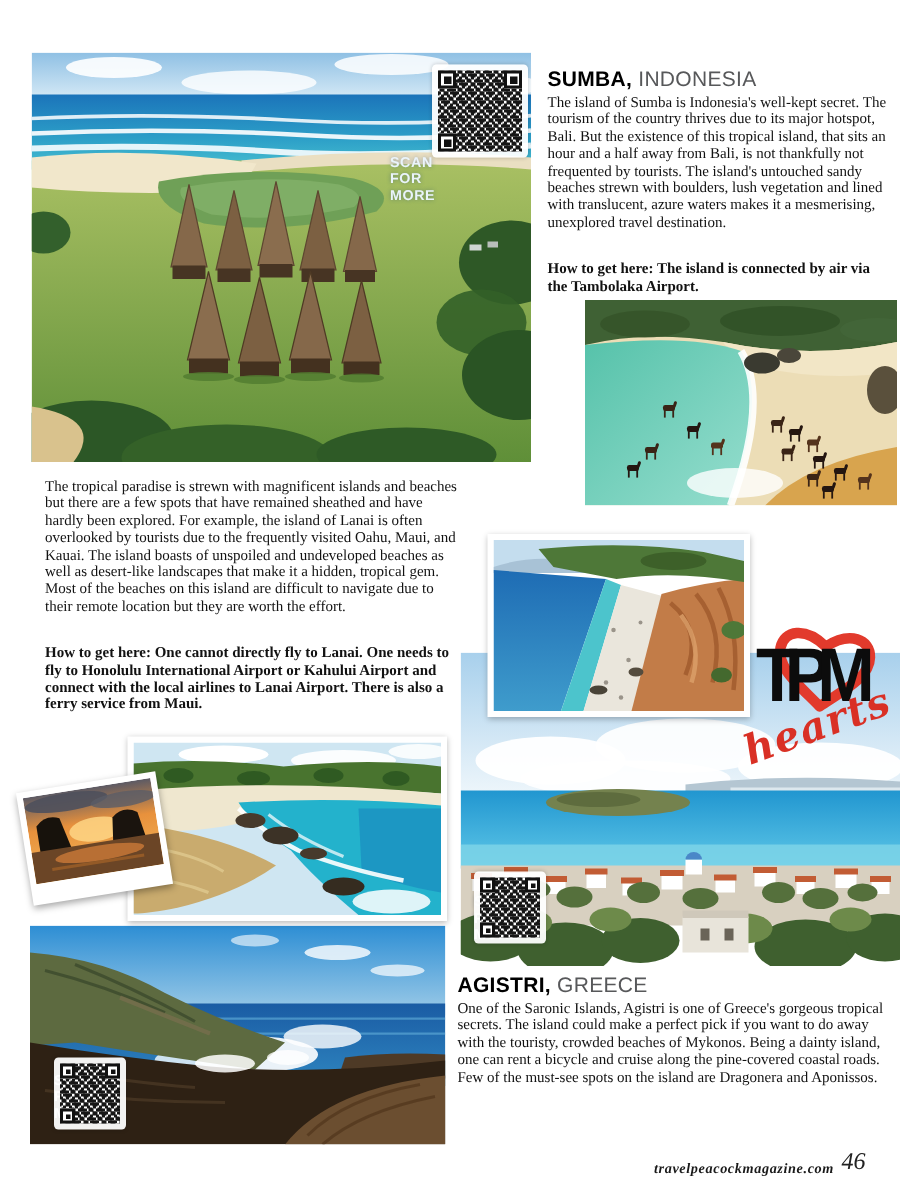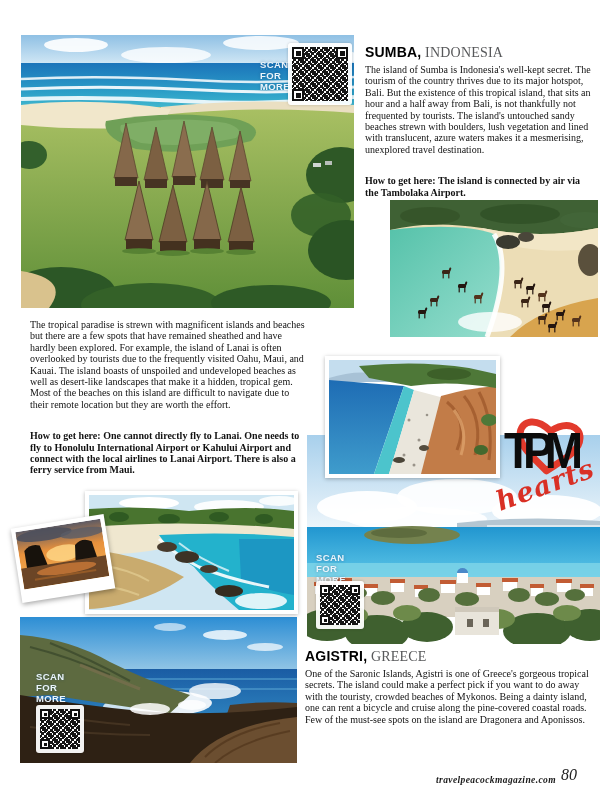--- a/index.html
+++ b/index.html
@@ -4,27 +4,27 @@
 <style>
   html,body{margin:0;padding:0;background:#fff;}
   .page{position:relative;width:600px;height:800px;background:#fff;overflow:hidden;
         font-family:"Liberation Serif",serif;}
   .photo{position:absolute;overflow:hidden;}
   .photo svg{display:block;}
   .framed{background:#fff;padding:4px;box-shadow:0 1px 4px rgba(0,0,0,.28);}
   
   .article{position:absolute;}
   .article h2{margin:0 0 3px;font:700 14px/16px "Liberation Sans",sans-serif;letter-spacing:.2px;color:#000;}
-  .article h2 .light{font-weight:400;color:#57585a;font-family:Liberation Serif, serif;}
+  .article h2 .light{font-weight:400;color:#57585a;}
   .article p{margin:0;font:400 10px/11.4px "Liberation Serif",serif;color:#121212;}
   .article p.how{font-weight:700;margin-top:20px;}
   
   .scan{position:absolute;z-index:4;}
   .scan .lines{position:absolute;font:700 9.5px/10.8px "Liberation Sans",sans-serif;
-               letter-spacing:.4px;color:#eaf4fb;text-shadow:0 0 3px rgba(30,70,110,.45);}
+               letter-spacing:.4px;color:#eaf4fb;text-shadow:0 0 3px rgba(30,70,110,.45);margin-top:44px;}
   .scan .lines span{display:block;}
   .qr-panel{position:absolute;background:rgba(255,255,255,.94);border-radius:3px;
             box-shadow:0 0 3px rgba(0,0,0,.2);}
   .qr{position:absolute;inset:4px;background-color:#fff;background-image:
       repeating-conic-gradient(#161616 0% 25%, transparent 0% 50%),
       repeating-conic-gradient(#161616 0% 25%, transparent 0% 50%);
       background-size:4px 4px,6px 6px;background-position:0 0,1px 2px;}
   .qr .f{position:absolute;background:#fff;border:2px solid #111;box-sizing:border-box;}
   .qr .f::after{content:"";position:absolute;inset:1.5px;background:#111;}
   .qr-lg .f{width:12px;height:12px;}
@@ -433,15 +433,15 @@
     <div class="tpm">TPM</div>
     <div class="hearts">hearts</div>
   </div>
 
   <div class="article" style="left:305px;top:648px;width:284px;">
     <h2><span>AGISTRI,</span><span class="light"> GREECE</span></h2>
     <p>One of the Saronic Islands, Agistri is one of Greece's gorgeous tropical secrets. The island could make a perfect pick if you want to do away with the touristy, crowded beaches of Mykonos. Being a dainty island, one can rent a bicycle and cruise along the pine-covered coastal roads. Few of the must-see spots on the island are Dragonera and Aponissos.</p>
   </div>
 
   <div class="footer-site">travelpeacockmagazine.com</div>
-  <div class="footer-page">80</div>
+  <div class="footer-page">46</div>
 
 </div>
 
 </body></html>

